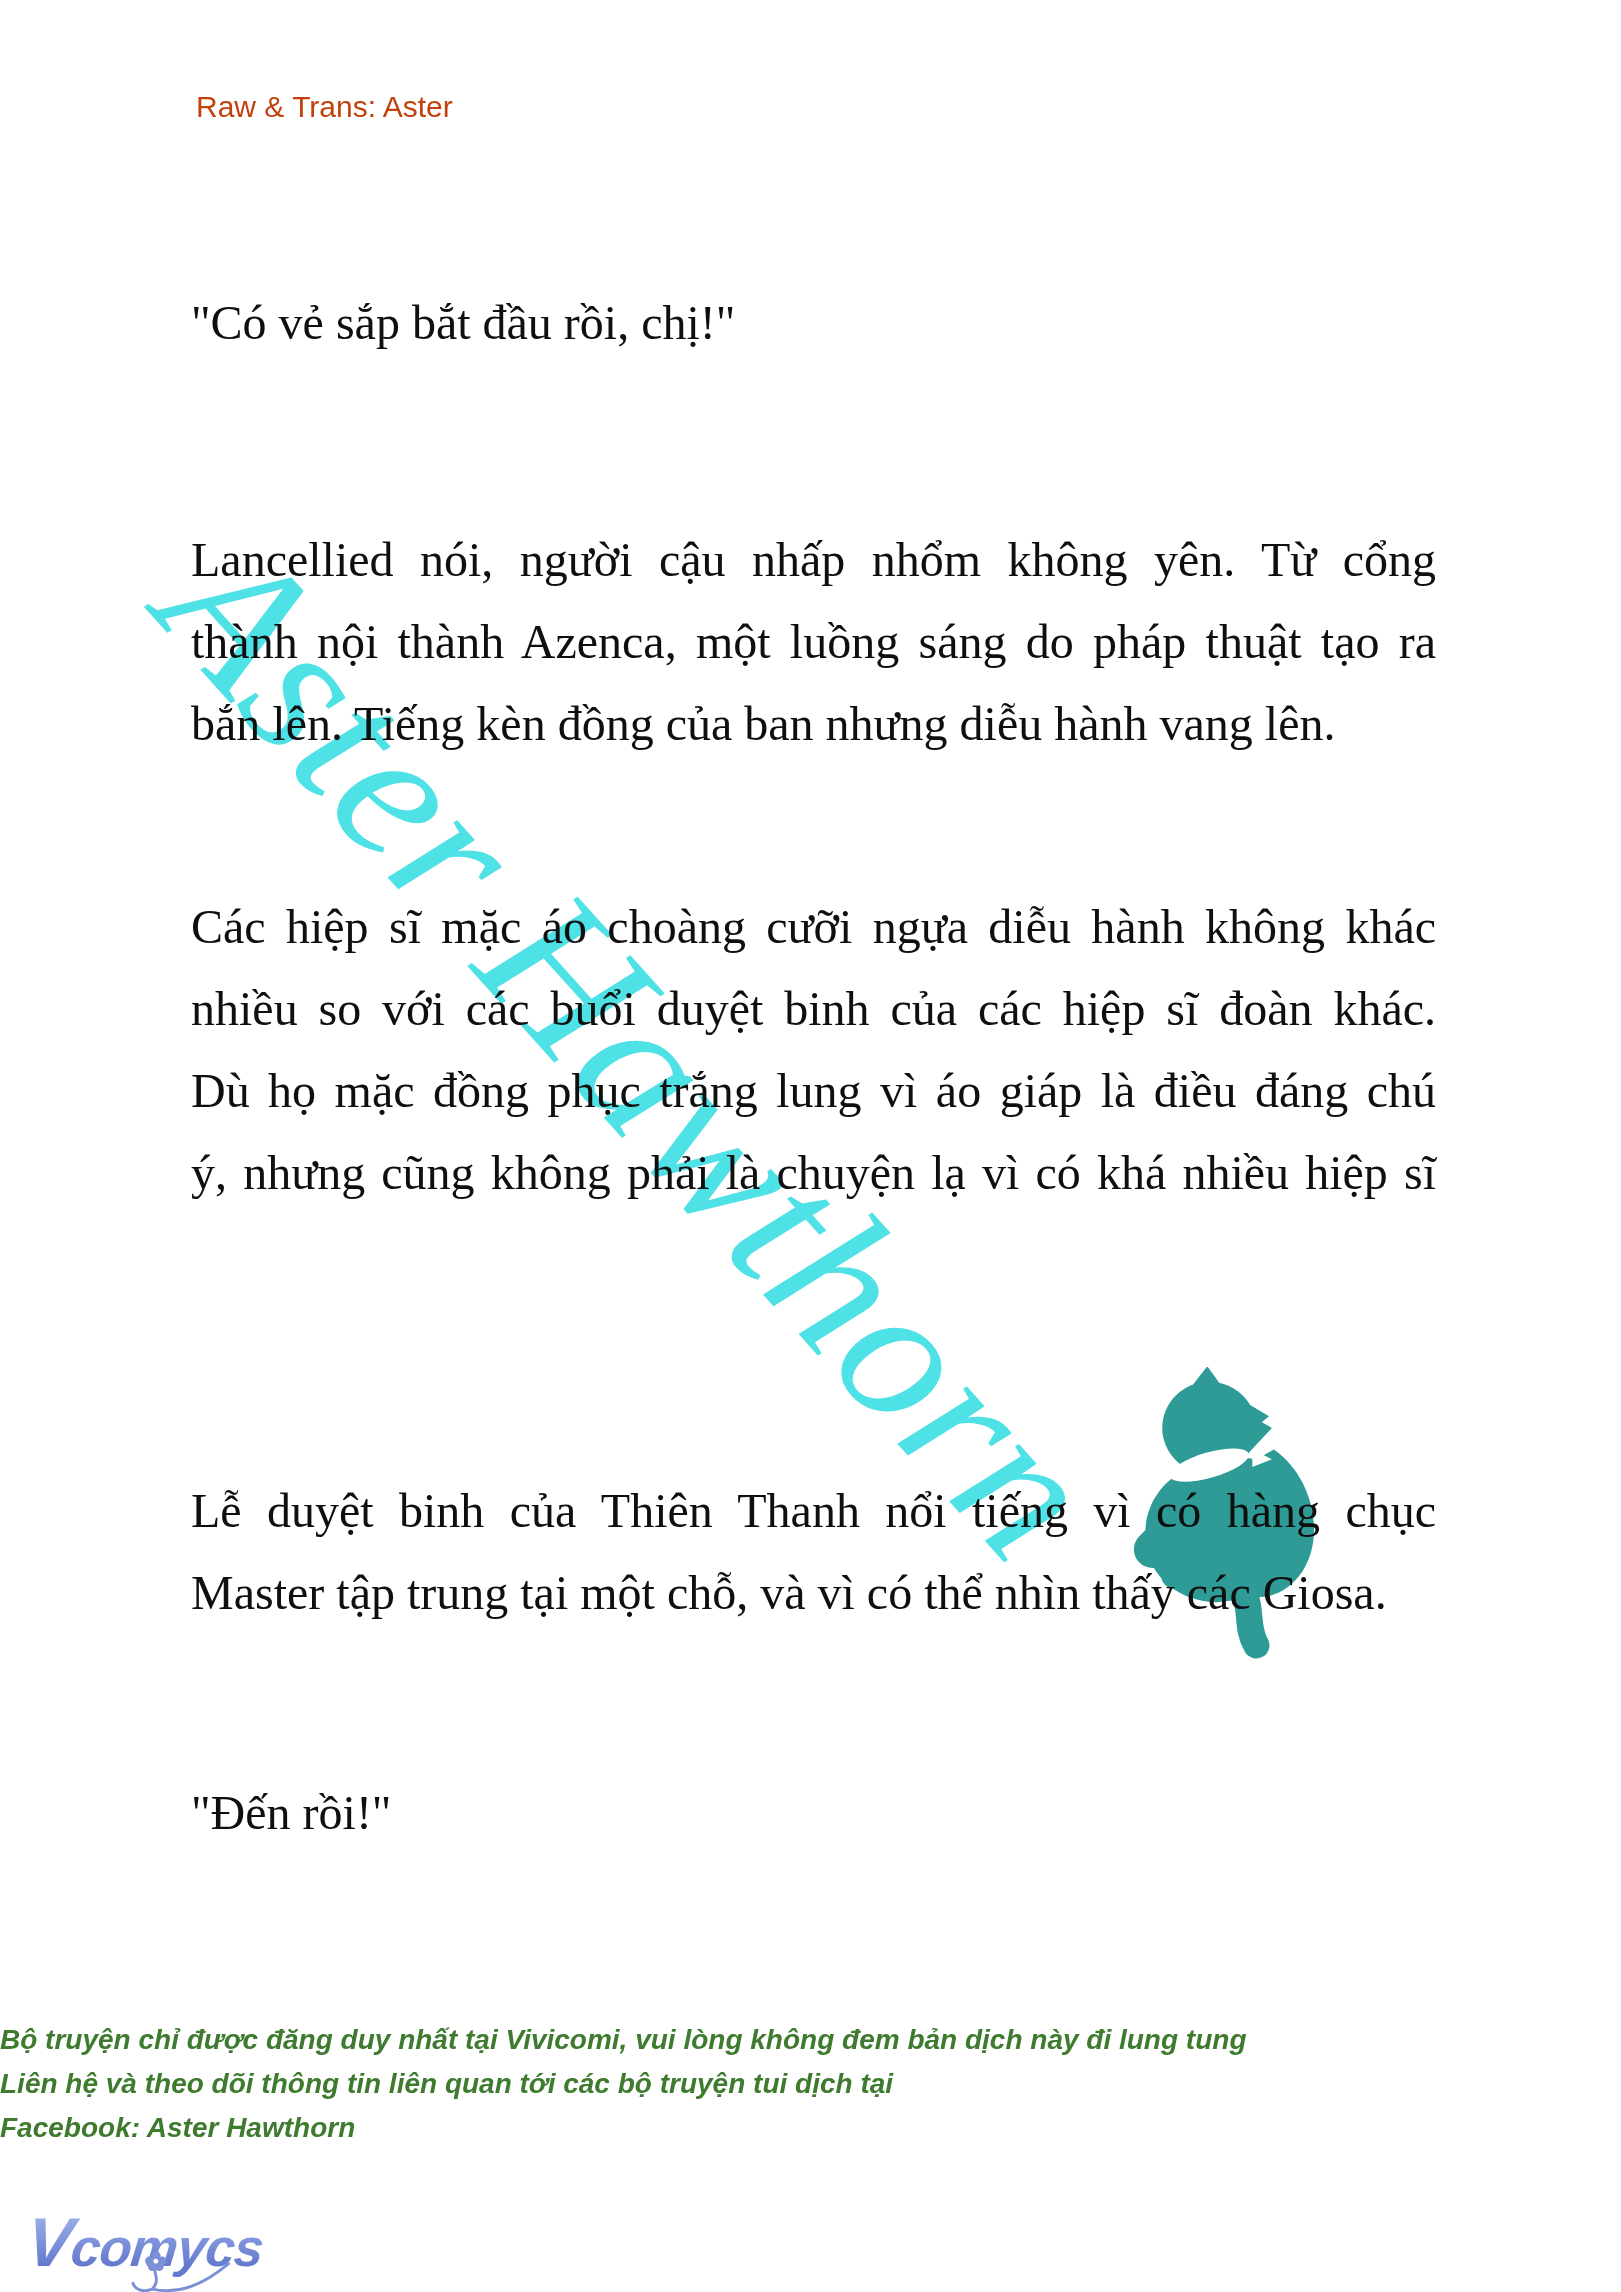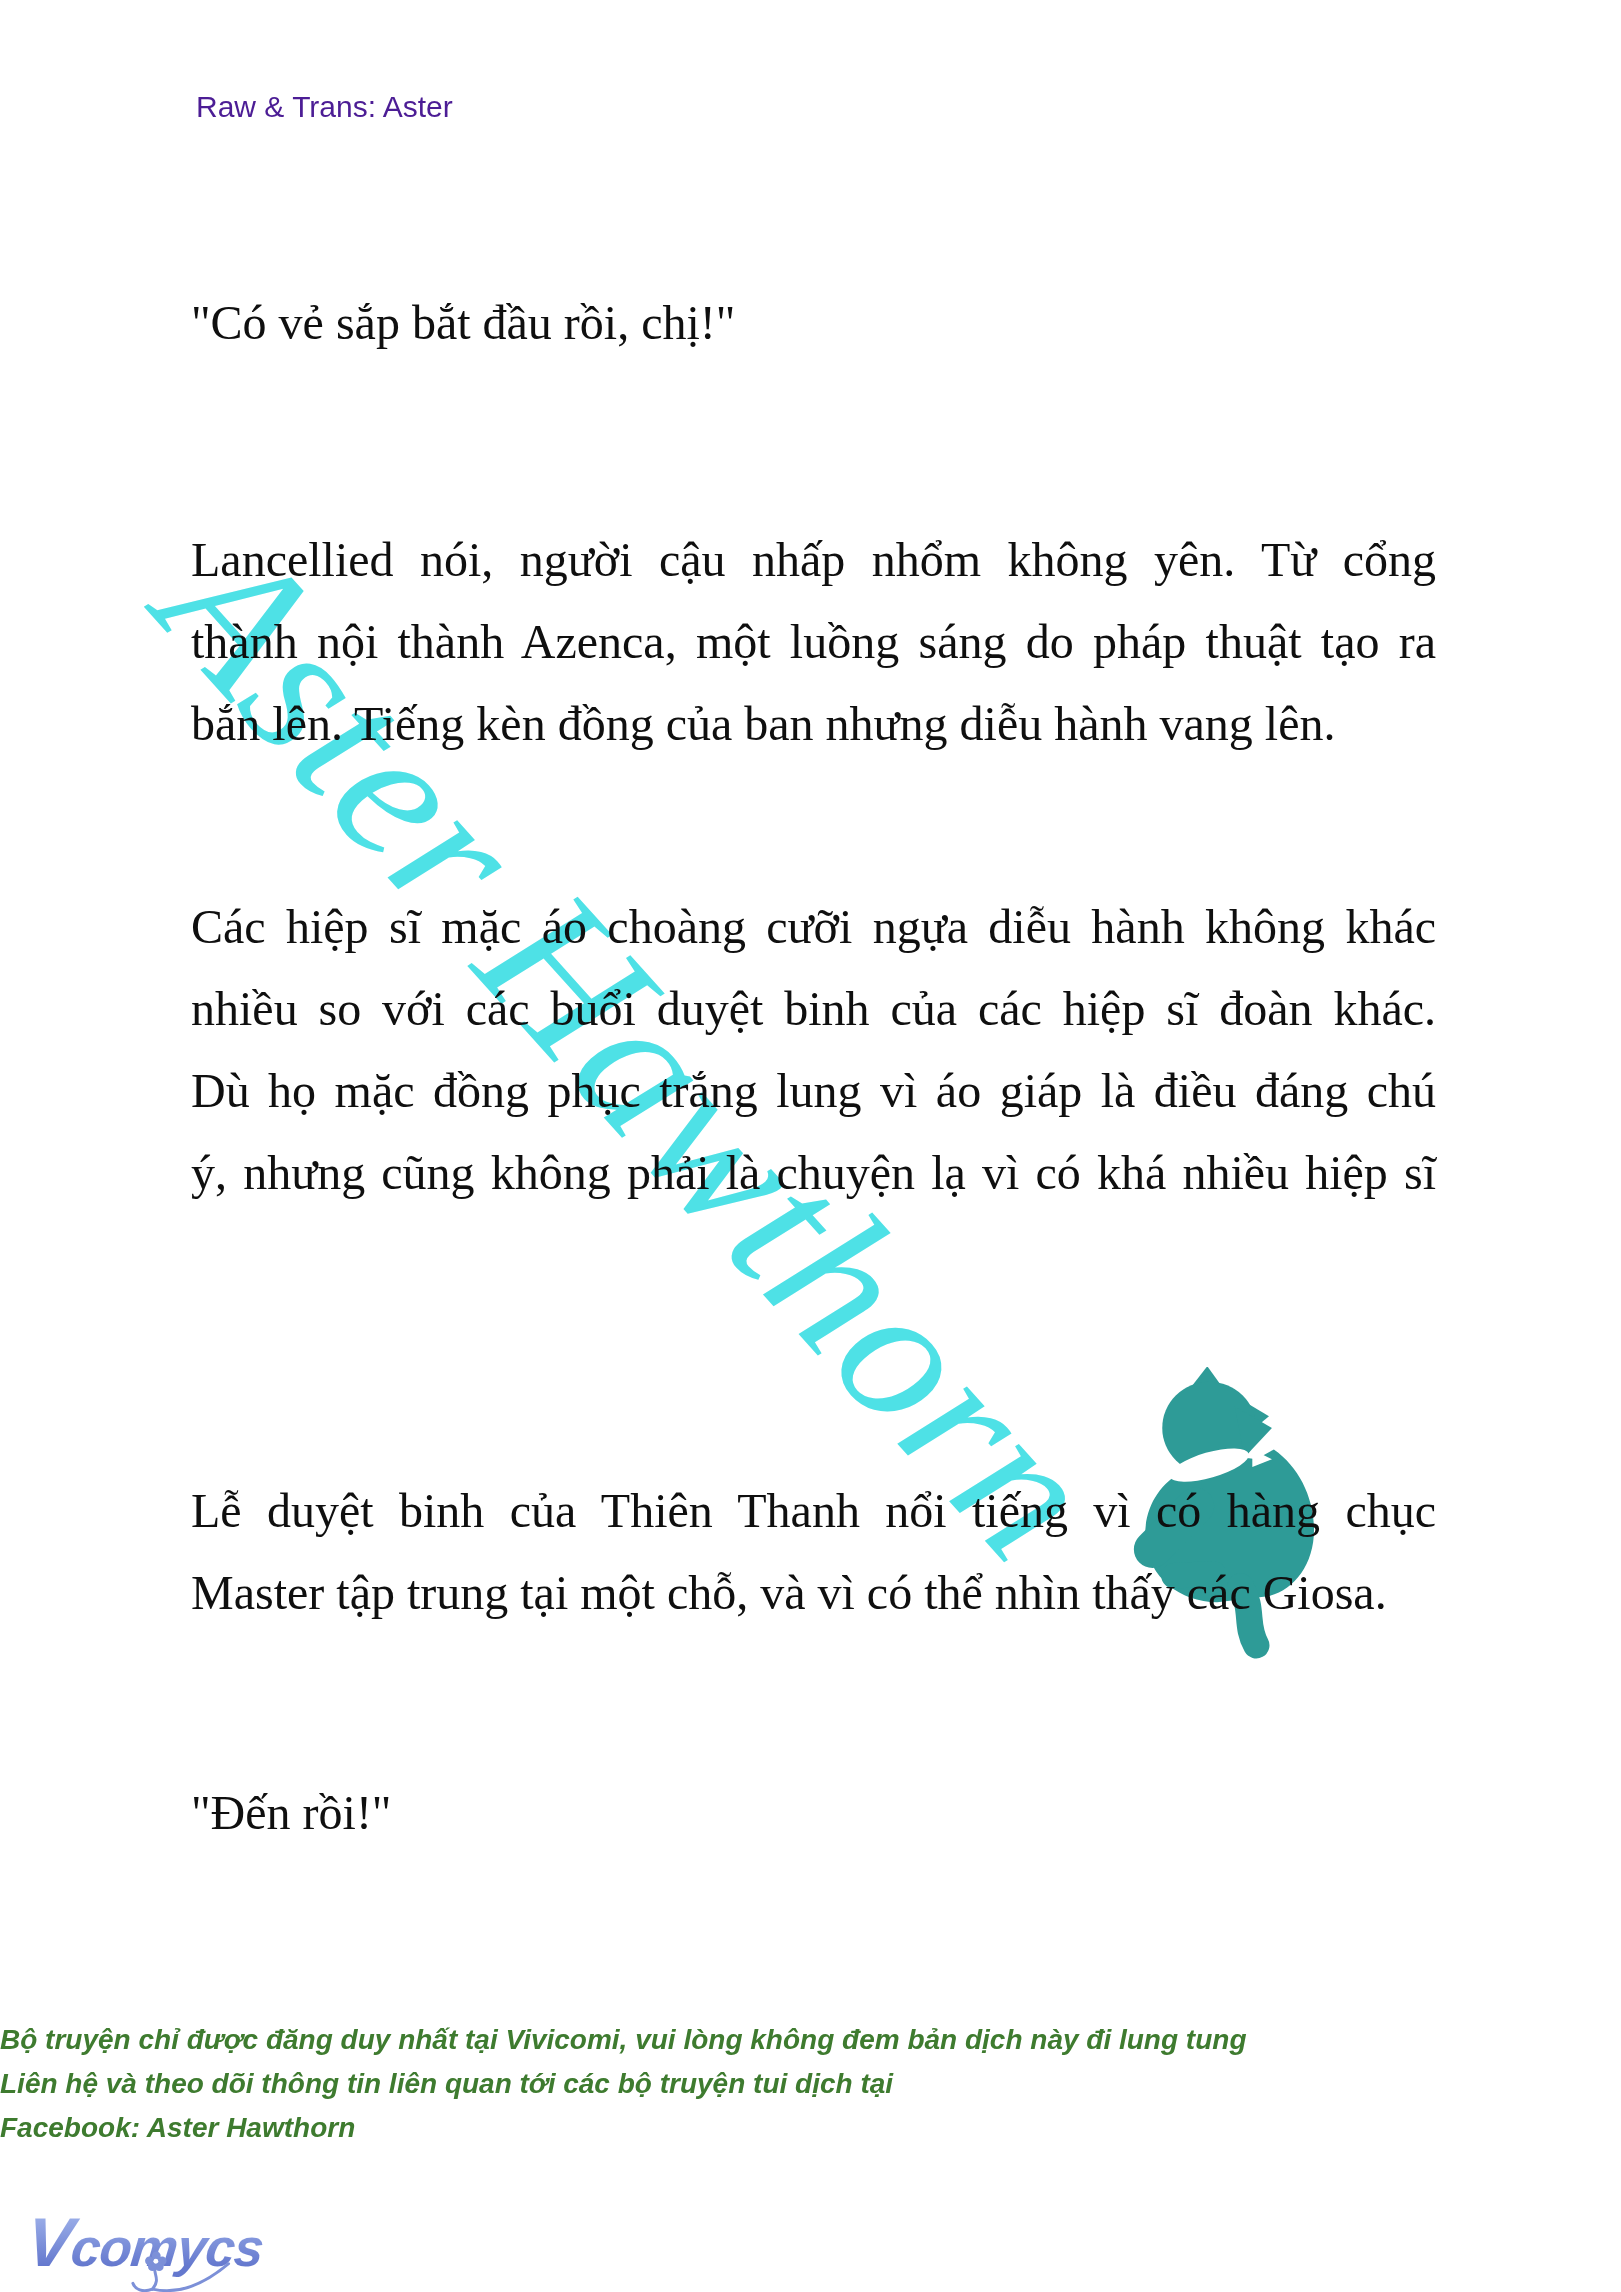--- a/index.html
+++ b/index.html
@@ -7,21 +7,21 @@
     position:relative;
     width:1621px;height:2293px;
     background:#ffffff;
     overflow:hidden;
     font-family:"Liberation Serif", serif;
   }
   
   .header-credit{
     position:absolute;left:196px;top:90px;
     font-family:"Liberation Sans", sans-serif;
-    font-size:30px;color:#4c1d95;white-space:nowrap;
+    font-size:30px;color:#c2410c;white-space:nowrap;
     z-index:3;
   }
   
   .watermark{
     position:absolute;left:284px;top:495px;
     transform:rotate(48deg);transform-origin:0 0;
     font-family:"Liberation Serif", serif;
     font-style:italic;
     font-size:196px;letter-spacing:2px;
     color:var(--wm-color,#4EE1E6);

